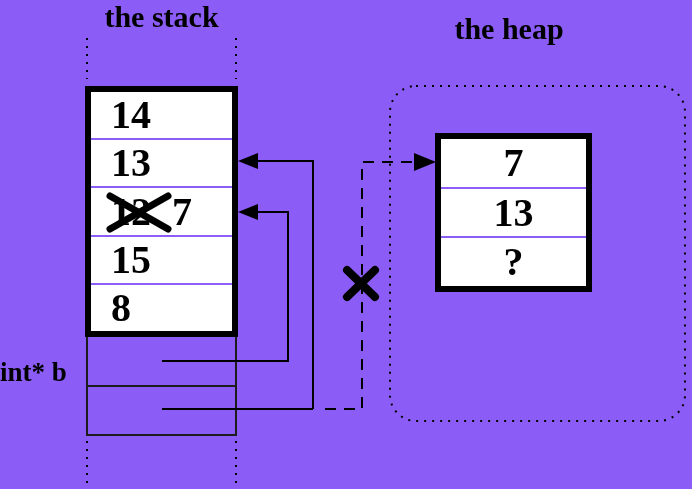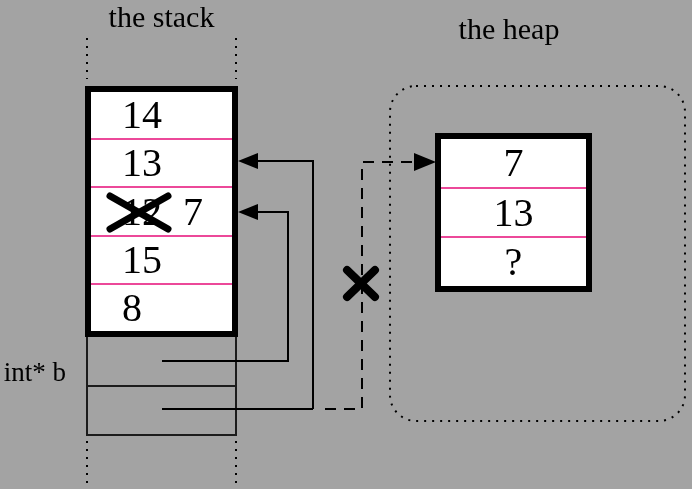--- a/index.html
+++ b/index.html
@@ -1,20 +1,21 @@
 <!DOCTYPE html>
 <html><head>
 <meta charset="utf-8">
 <style>
   html,body { margin:0; padding:0; background:#fff; }
   .canvas {
     position:relative; width:692px; height:489px;
-    background:#a3a3a3; overflow:hidden;
+    background:#8b5cf6; overflow:hidden;
     font-family:"Liberation Serif","DejaVu Serif",serif;
     color:#000;
+    font-weight:bold;
   }
   .title {
     position:absolute; top:0; height:34px; line-height:34px;
     font-size:30px; text-align:center; white-space:pre;
   }
   .title-stack { left:85px;  width:153px; }
   .title-heap  { left:390px; width:238px;margin-top:12px; }
 
   .ptr-label {
     position:absolute; left:0; width:66px; height:30px; line-height:30px;
@@ -29,22 +30,22 @@
     border:6px solid #000; display:flex; flex-direction:column;
     background:#fff;
   }
   .stack-box { left:85px; top:86px; width:153px; height:251px; }
   .heap-box  { left:435px; top:133px; width:157px; height:159px; }
 
   .cell {
     flex:1 1 0; display:flex; align-items:center;
     font-size:40px; line-height:1;
   }
-  .cell + .cell { border-top:2px solid #ec4899; }
-  .stack-box .cell { padding-left:31px; }
+  .cell + .cell { border-top:2px solid #8b5cf6; }
+  .stack-box .cell { padding-left:20px; }
   .heap-box .cell { justify-content:center; }
   .val-new { margin-left:21px; }
 
   .sub-cells {
     position:absolute; box-sizing:border-box;
     left:86px; top:337px; width:151px; height:99px;
     border-left:2px solid #1c1c1c; border-right:2px solid #1c1c1c;
     border-bottom:2px solid #1c1c1c;
     display:flex; flex-direction:column;
   }

